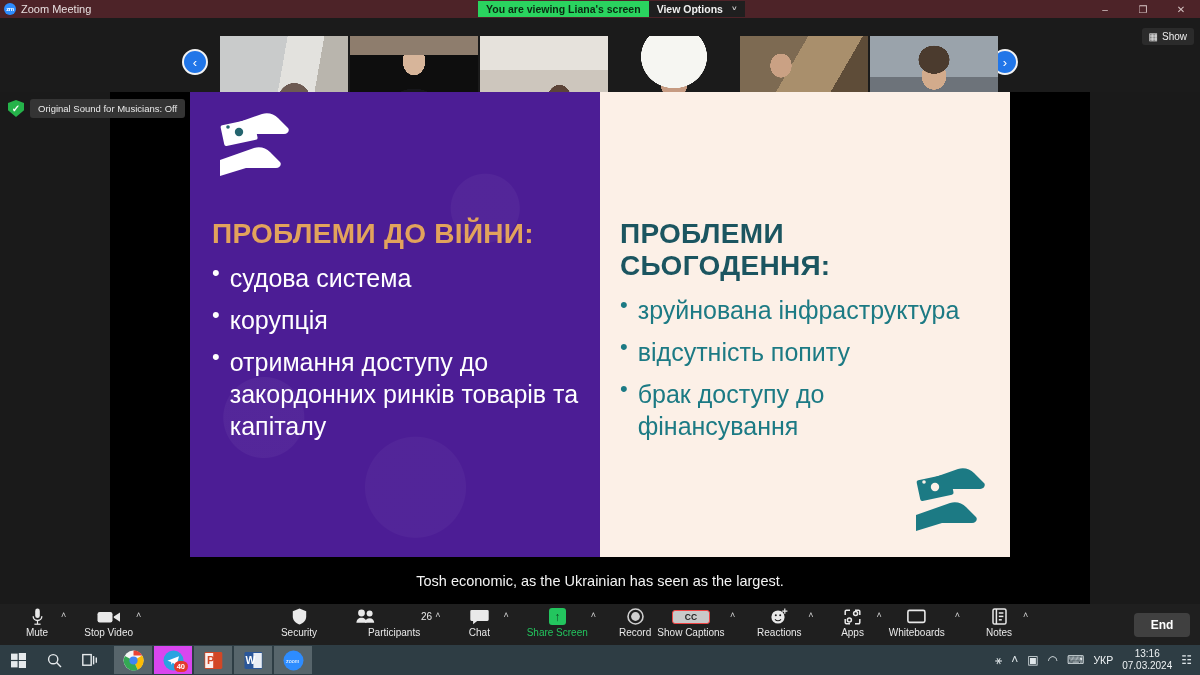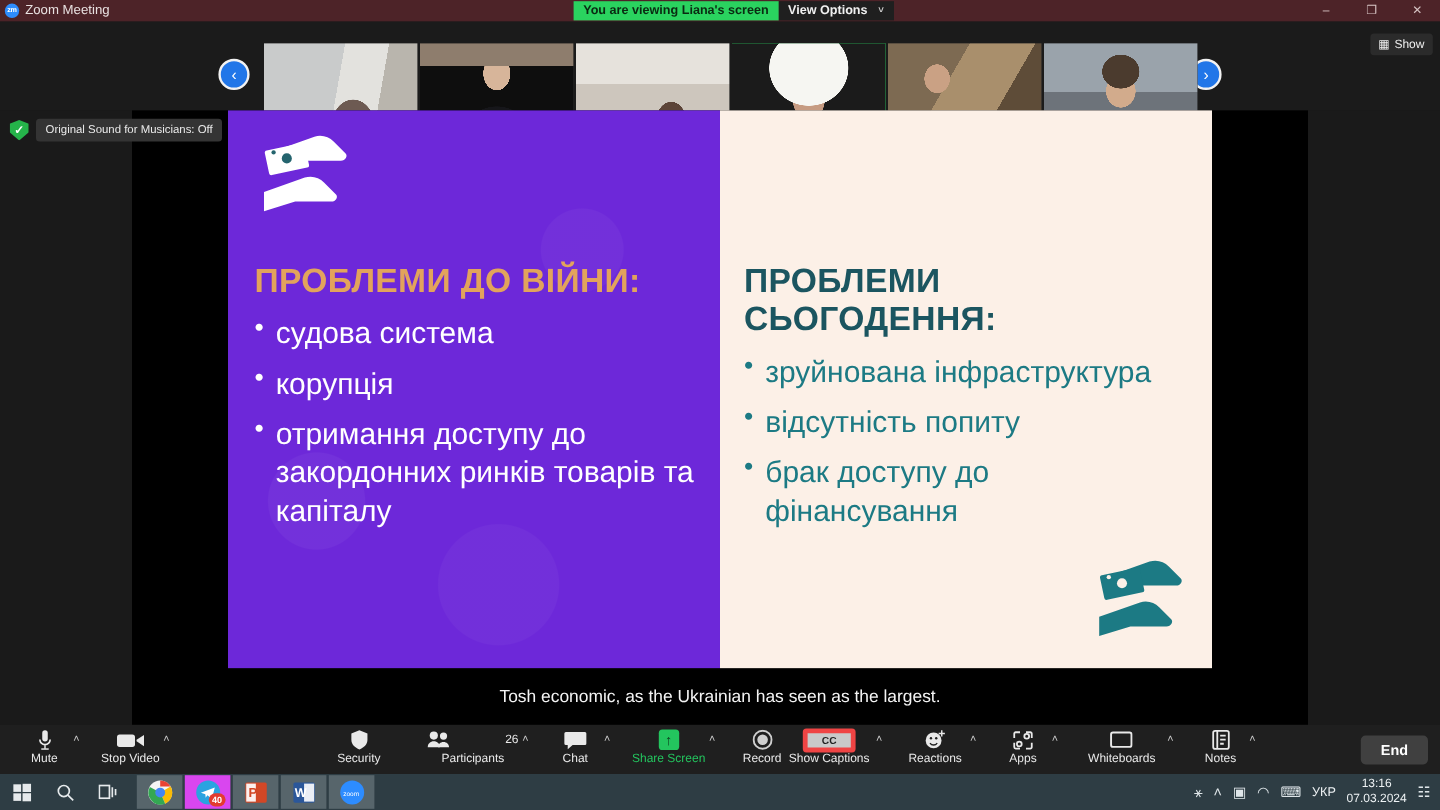--- a/index.html
+++ b/index.html
@@ -98,21 +98,21 @@
   
   .stage {
     position: absolute; left: 110px; top: 92px; width: 980px; height: 512px;
     background: #000;
   }
   .slide {
     position: absolute; left: 80px; top: 0px; width: 820px; height: 465px;
     display: flex;
   }
   .slide-left {
-    width: 410px; height: 465px; background: #6d28d9; position: relative;
+    width: 410px; height: 465px; background: #4c1d95; position: relative;
     padding: 18px 20px 0 22px;
   }
   .slide-right {
     width: 410px; height: 465px; background: #fcf0e7; position: relative;
     padding: 18px 18px 0 20px;
   }
   .slide-left::before {
     content: ""; position: absolute; inset: 0;
     background:
       radial-gradient(circle at 18% 70%, rgba(255,255,255,0.045) 0 40px, transparent 41px),
@@ -157,21 +157,21 @@
   .tb-icon { height: 19px; display: flex; align-items: center; justify-content: center; }
   .tb-label { font-size: 10px; margin-top: 1px; white-space: nowrap; }
   .tb-caret { color: #cfcfcf; font-size: 9px; padding-top: 6px; padding-left: 3px; }
   .green { color: #23c55e; }
   .item-left { position: absolute; left: 16px; top: 0; display: flex; }
   .item-sec { position: absolute; left: 278px; top: 0; display: flex; }
   .item-mid { position: absolute; left: 356px; top: 0; display: flex; }
   .item-right { position: absolute; left: 655px; top: 0; display: flex; }
   .pcount { font-size: 10px; color: #e9e9e9; padding-left: 3px; margin-left: 32px; }
   .cc-badge {
-    border: 4px solid #ef4444; border-radius: 3px; font-size: 8.5px;
+    border: 1px solid #ef4444; border-radius: 3px; font-size: 8.5px;
     padding: 1px 12px; color: #1f1f1f; background: #c9c9c9; font-weight: bold;
   }
   .share-sq {
     width: 17px; height: 17px; background: #23c55e; border-radius: 3px;
     display: flex; align-items: center; justify-content: center; color: #0d3d1d;
     font-size: 12px; font-weight: bold;
   }
   .end-btn {
     position: absolute; right: 10px; top: 9px; width: 56px; height: 24px;
     background: #404040; color: #fff; font-size: 12px; font-weight: bold;
@@ -522,21 +522,21 @@
             <path d="M15.8 10v3.6a1.2 1.2 0 0 1-1.2 1.2H11"></path>
             <circle cx="11.6" cy="4.6" r="2"></circle>
                 <circle cx="5.4" cy="11" r="2"></circle>
           </g>
             </svg>
         </div>
         <div class="tb-label">Apps</div>
       </div>
       <div class="tb-caret">˄</div>
 
-      <div class="tb-item" style="margin-left:18px; min-width:70px;">
+      <div class="tb-item" style="min-width:70px;">
         <div class="tb-icon">
           <svg width="19" height="16" viewBox="0 0 19 16">
               <rect x="0.9" y="1.4" width="17" height="12" rx="1.6" fill="none" stroke="#e9e9e9" stroke-width="1.6"></rect>
             </svg>
         </div>
         <div class="tb-label">Whiteboards</div>
       </div>
       <div class="tb-caret">˄</div>
 
       <div class="tb-item" style="margin-left:18px;">

